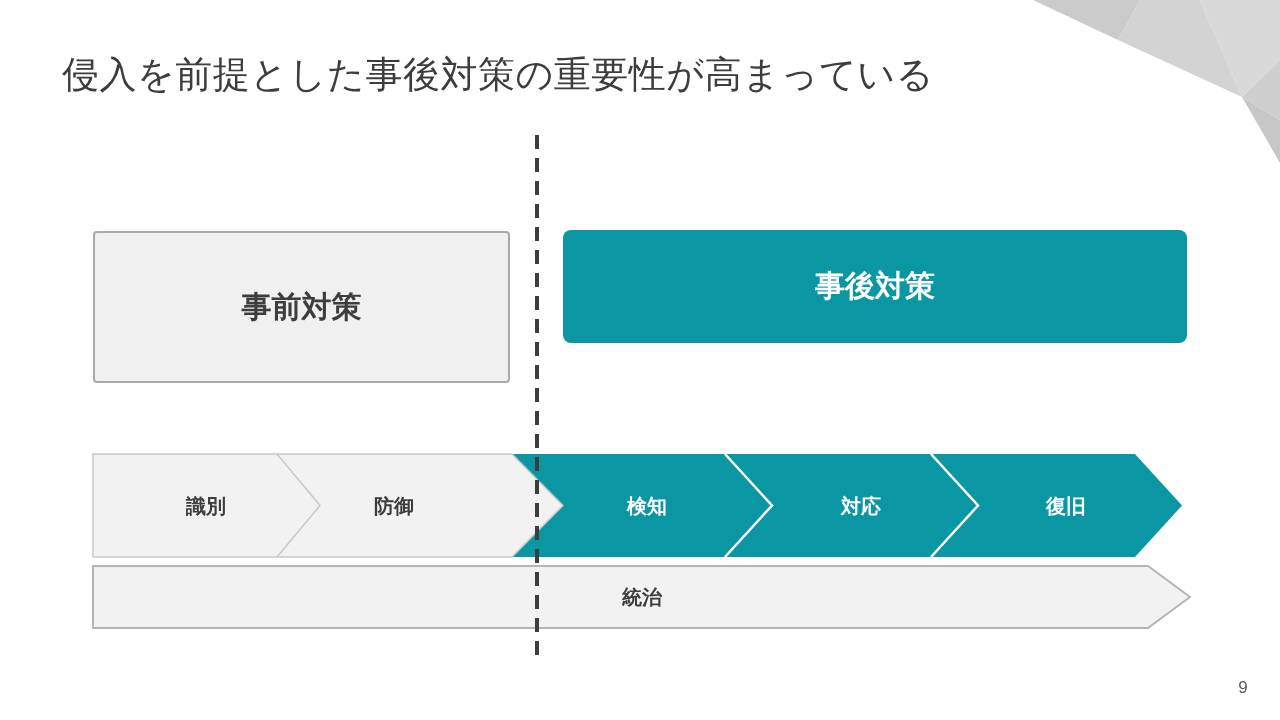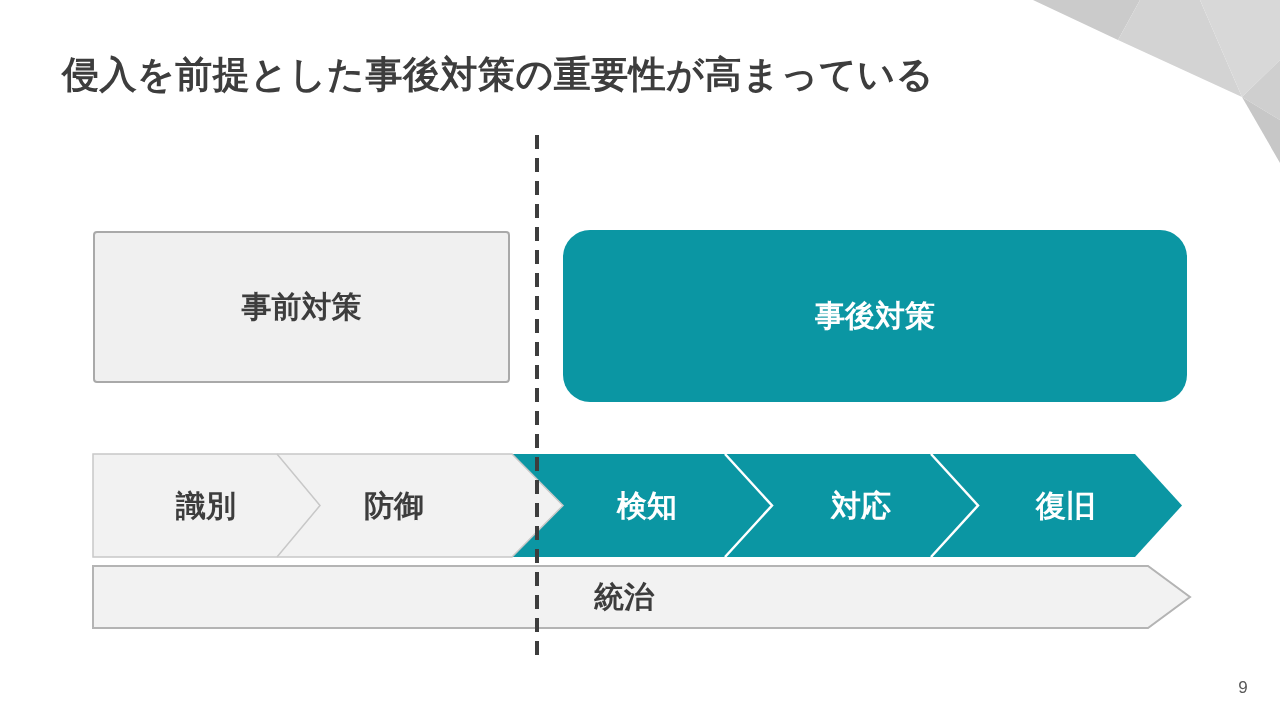--- a/index.html
+++ b/index.html
@@ -15,43 +15,43 @@
   }
   html,body{margin:0;padding:0;}
   body{
     width:1280px;height:720px;position:relative;overflow:hidden;
     background:#ffffff;
     font-family:"Liberation Sans","DejaVu Sans",sans-serif;
   }
   .abs{position:absolute;}
   .slide-title{
     left:62px;top:50px;
-    font-size:37px;font-weight:700;color:var(--text_dark);
+    font-size:37px;font-weight:400;color:var(--text_dark);
     letter-spacing:0.5px;white-space:nowrap;
   }
   .diagram-svg{left:0;top:0;width:1280px;height:720px;}
   .pre-box{
     left:93px;top:231px;width:417px;height:152px;
     background:var(--box_gray);
     border:2px solid var(--box_border_gray);
     border-radius:4px;box-sizing:border-box;
     display:flex;align-items:center;justify-content:center;
   }
   .post-box{
-    left:563px;top:230px;width:624px;height:172px;
+    left:563px;top:230px;width:624px;height:113px;
     background:var(--accent_teal);
-    border-radius:27px;box-sizing:border-box;
+    border-radius:8px;box-sizing:border-box;
     display:flex;align-items:center;justify-content:center;
   }
   .box-label{font-size:30px;font-weight:700;}
   .pre-box .box-label{color:var(--text_dark);}
   .post-box .box-label{color:var(--text_white);}
   .step-label{
     transform:translate(-50%,-50%);
-    font-size:30px;font-weight:700;white-space:nowrap;
+    font-size:20px;font-weight:700;white-space:nowrap;
   }
   .step-label.dark{color:var(--text_dark);}
   .step-label.light{color:var(--text_white);margin-left:6px;}
   .page-number{
     left:1228px;top:678px;width:30px;text-align:center;
     font-size:17px;color:var(--page_num_gray);
   }
   .fill-teal{fill:var(--accent_teal);}
   .fill-band{fill:var(--band_gray);stroke:var(--border_gray);stroke-width:1.5;}
   .fill-gov{fill:var(--band_gray);stroke:var(--gov_border_gray);stroke-width:2;}
@@ -97,15 +97,15 @@
 <div class="abs post-box">
   <span class="box-label">事後対策</span>
 </div>
 
 <div class="abs step-label dark" style="left:206px;top:506px;">識別</div>
 <div class="abs step-label dark" style="left:394px;top:506px;">防御</div>
 <div class="abs step-label light" style="left:641px;top:506px;">検知</div>
 <div class="abs step-label light" style="left:855px;top:506px;font-family:Liberation Mono, monospace;">対応</div>
 <div class="abs step-label light" style="left:1060px;top:506px;font-family:Liberation Mono, monospace;">復旧</div>
 
-<div class="abs step-label dark" style="left:624px;top:597px;">統治</div>
+<div class="abs step-label dark" style="left:642px;top:597px;">統治</div>
 
 <div class="abs page-number">9</div>
 
 </body></html>

